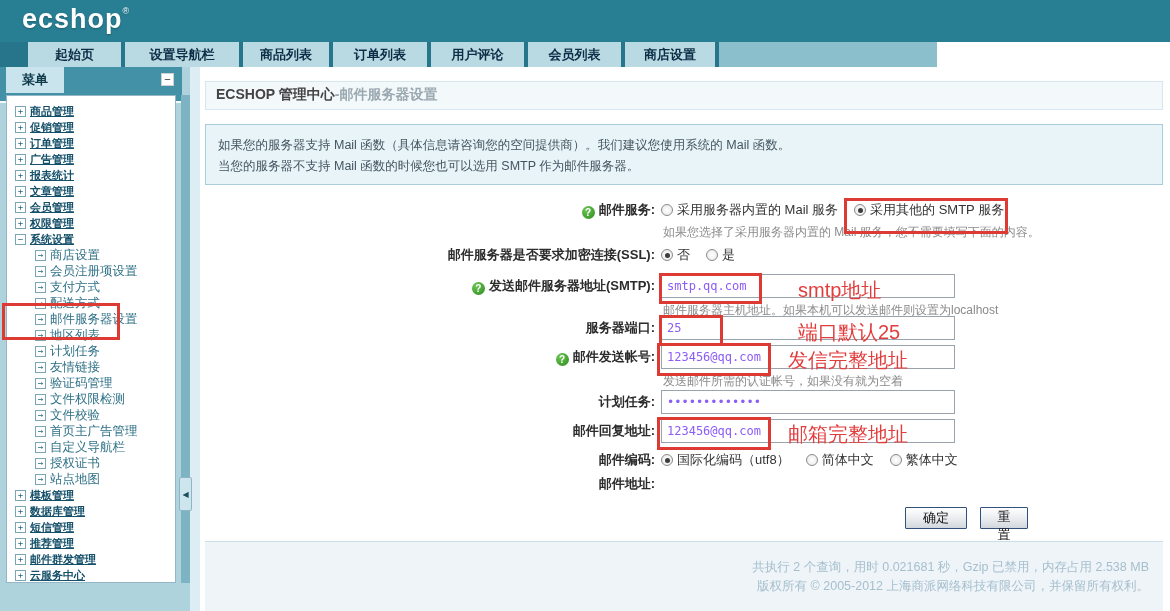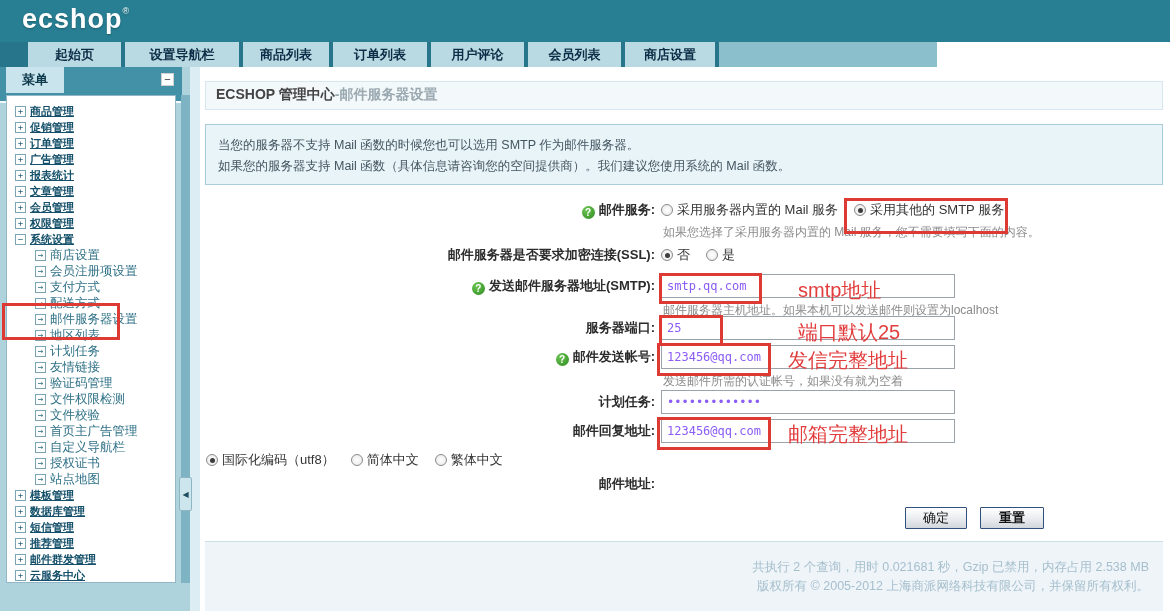--- a/index.html
+++ b/index.html
@@ -263,22 +263,22 @@
       <span>◀</span>
     </div>
   </div>
 
   <div class="main">
     <div class="title-strip">
       <span class="title-bold">ECSHOP 管理中心</span><span class="title-rest">-邮件服务器设置</span>
     </div>
 
     <div class="info-box">
+      <div>如果您的服务器支持 Mail 函数（具体信息请咨询您的空间提供商）。我们建议您使用系统的 Mail 函数。</div>
       <div>当您的服务器不支持 Mail 函数的时候您也可以选用 SMTP 作为邮件服务器。</div>
-      <div>如果您的服务器支持 Mail 函数（具体信息请咨询您的空间提供商）。我们建议您使用系统的 Mail 函数。</div>
     </div>
 
     <div class="row r-service">
       <div class="lbl"><span class="help-ico">?</span><span>邮件服务:</span></div>
       <div class="ctl">
         <span class="radio"></span>
         <span class="opt">采用服务器内置的 Mail 服务</span>
         <span class="radio checked"></span>
         <span class="opt">采用其他的 SMTP 服务</span>
       </div>
@@ -326,37 +326,38 @@
     </div>
 
     <div class="row r-reply">
       <div class="lbl">邮件回复地址:</div>
       <div class="ctl">
           <input class="txt" value="123456@qq.com" style="">
         </div>
     </div>
 
     <div class="row r-enc">
+      <div class="lbl">邮件编码:</div>
       <div class="ctl">
         <span class="radio checked"></span>
         <span class="opt">国际化编码（utf8）</span>
         <span class="radio"></span>
         <span class="opt">简体中文</span>
         <span class="radio"></span>
         <span class="opt">繁体中文</span>
       </div>
     </div>
 
     <div class="row r-test">
       <div class="lbl">邮件地址:</div>
     </div>
 
     <div class="r-btns row r-submit">
       <button class="btn btn-main" style="width:62px;">确定</button>
-      <button class="btn btn-main" style="width:64px;font-weight:bold;">重置</button>
+      <button class="btn btn-main" style="width:48px;">重置</button>
     </div>
 
     <div class="footer-band">
       <div>共执行 2 个查询，用时 0.021681 秒，Gzip 已禁用，内存占用 2.538 MB</div>
       <div>版权所有 © 2005-2012 上海商派网络科技有限公司，并保留所有权利。</div>
     </div>
   </div>
 
   <div class="red-box" style="left:2px; top:303px; width:118px; height:37px;"></div>
   <div class="red-box" style="left:844px; top:198px; width:164px; height:36px;"></div>

